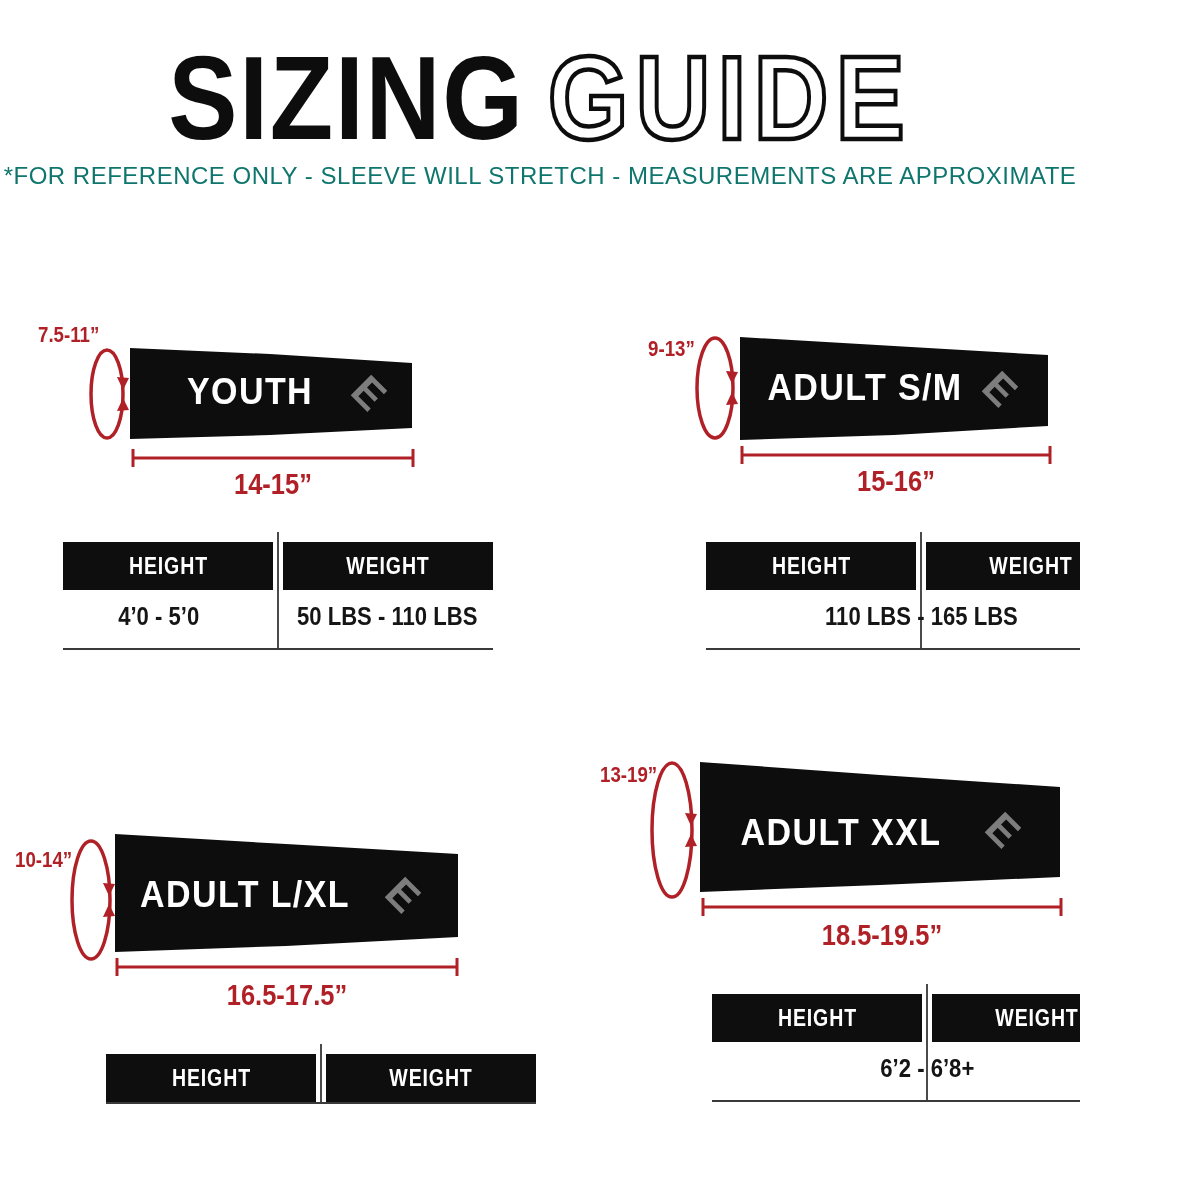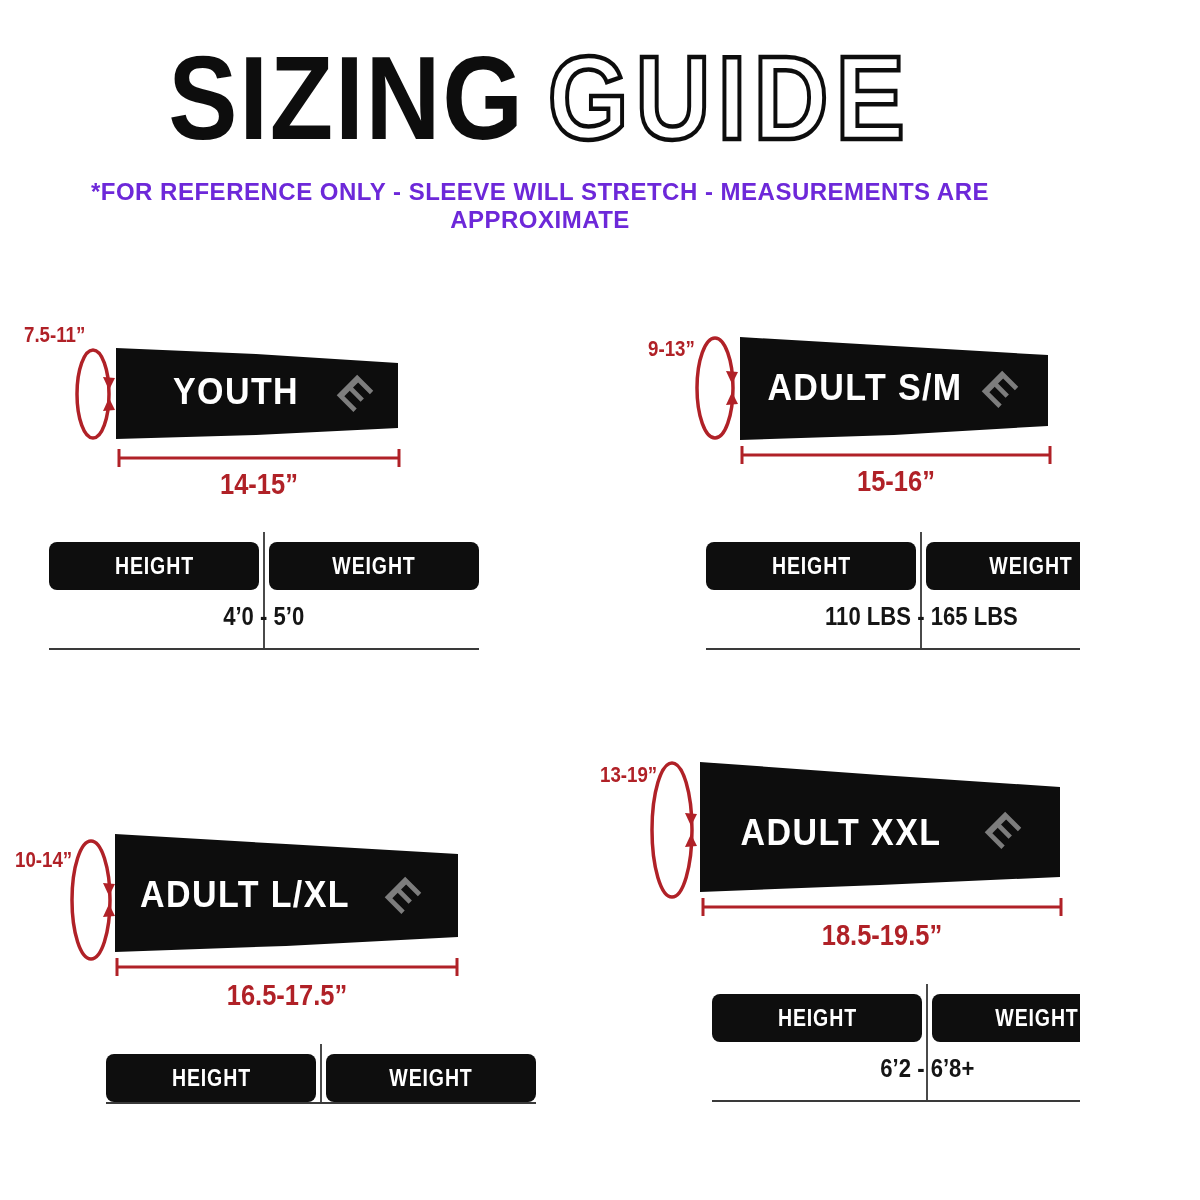--- a/index.html
+++ b/index.html
@@ -16,27 +16,27 @@
   .title {
     font-size:118px; line-height:0.95; font-weight:bold; white-space:nowrap;
     transform:scaleX(0.88); transform-origin:center;
   }
   .title .t-solid { color:#0d0d0d; letter-spacing:2px; margin-right:26px; }
   .title .t-outline {
     color:#ffffff; letter-spacing:8px;
     -webkit-text-stroke:4.5px #0d0d0d;
   }
   .subtitle {
-    margin-top:24px; font-size:24px; font-weight:bold;
-    letter-spacing:0.5px; color:#6d28d9;
+    margin-top:8px; font-size:24px; font-weight:normal;
+    letter-spacing:0.5px; color:#0f766e;
   }
 
   
   .quadrant { position:absolute; width:570px; }
-  .q-youth { left:16px;  top:308px; }
+  .q-youth { left:30px;  top:308px; }
   .q-sm    { left:640px; top:308px; }
   .q-lxl   { left:10px;  top:804px; }
   .q-xxl   { left:600px; top:744px; }
 
   .diagram { position:relative; }
   .q-youth .diagram, .q-sm .diagram  { height:224px; }
   .q-lxl .diagram,  .q-xxl .diagram  { height:240px; }
   .diagram svg { position:absolute; left:0; top:0; }
 
   .circ-label {
@@ -74,21 +74,21 @@
   .q-lxl   .size-table { margin-left:96px; }
   .q-xxl   .size-table { margin-left:112px; }
 
   .size-table .divider {
     position:absolute; left:calc(50% - 1px); top:0; bottom:0;
     width:2px; background:#4a4a4a;
   }
   .thead { display:flex; gap:10px; }
   .th {
     flex:1; height:48px; background:#0e0e0e; color:#ffffff;
-    display:flex; align-items:center; justify-content:center;border-radius:8px;
+    display:flex; align-items:center; justify-content:center;
   }
   .th span {
     display:inline-block; font-weight:bold; font-size:23px; letter-spacing:1px;
     transform:scaleX(0.85);
   }
   .tvals { display:flex; gap:26px; margin-top:11px; padding-bottom:16px; }
   .td {
     flex:1; text-align:center; font-weight:bold; font-size:26px; color:#151515;
   }
   .td span { display:inline-block; transform:scaleX(0.85); white-space:nowrap; }
@@ -128,20 +128,21 @@
       <div class="thead">
         <div class="th">
             <span>HEIGHT</span>
           </div>
         <div class="th">
             <span>WEIGHT</span>
           </div>
       </div>
       <div class="tvals">
         <div class="td"><span>4’0 - 5’0</span></div>
+        <div class="td"><span>50 LBS - 110 LBS</span></div>
       </div>
     </div>
   </section>
 
   <section class="quadrant q-sm">
     <div class="diagram">
       <div class="circ-label">9-13”</div>
       <svg width="560" height="175" viewBox="0 0 560 175">
         <g>
           <ellipse cx="75" cy="80" rx="18" ry="50" fill="none" stroke="#b02127" stroke-width="3.5"></ellipse>

